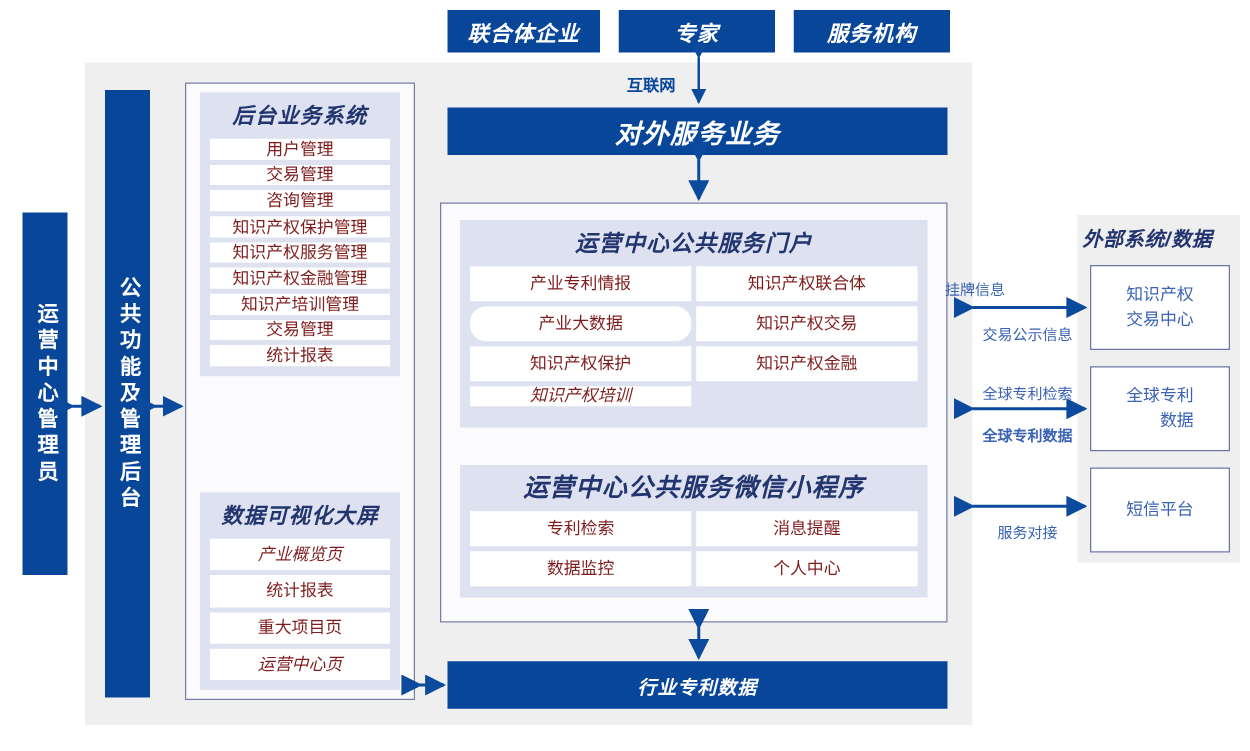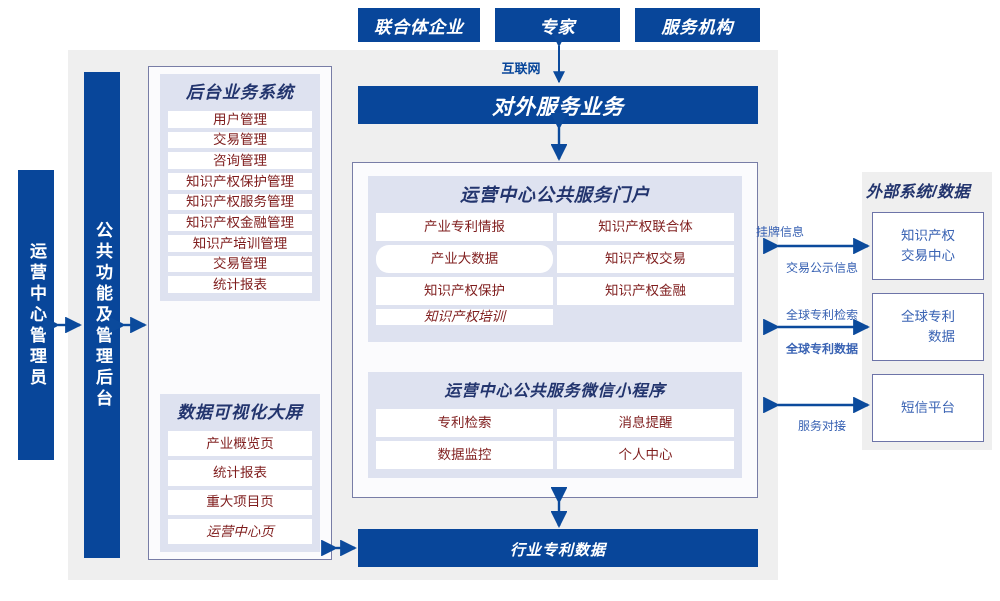--- a/index.html
+++ b/index.html
@@ -182,21 +182,21 @@
     <div class="cell" style="height:26px;">
       <span>交易管理</span>
       </div>
     <div class="cell" style="height:26px;">
       <span>统计报表</span>
       </div>
   </div>
 
   <div class="group" style="left:160px;top:394px;width:160px;height:158px;">
     <div class="group-title">数据可视化大屏</div>
-    <div class="cell" style="height:26px;">
+    <div class="cell" style="height:26px;font-style:italic;">
       <span>产业概览页</span>
       </div>
     <div class="cell" style="height:26px;">
       <span>统计报表</span>
       </div>
     <div class="cell" style="height:26px;">
       <span>重大项目页</span>
       </div>
     <div class="cell" style="height:26px;font-style:italic;">
       <span>运营中心页</span>
@@ -226,21 +226,21 @@
       <div class="cell" style="height:28px;text-align:right;">
         <span>知识产权金融</span>
         </div>
       <div class="cell" style="height:16px;font-style:italic;">
         <span>知识产权培训</span>
         </div>
     </div>
   </div>
 
   <div class="group" style="left:368px;top:372px;width:374px;height:106px;">
-    <div class="group-title" style="font-size:16px;">运营中心公共服务微信小程序</div>
+    <div class="group-title" style="font-size:20px;">运营中心公共服务微信小程序</div>
     <div class="grid2">
       <div class="cell" style="height:28px;">
         <span>专利检索</span>
         </div>
       <div class="cell" style="height:28px;">
         <span>消息提醒</span>
         </div>
       <div class="cell" style="height:28px;">
         <span>数据监控</span>
         </div>

